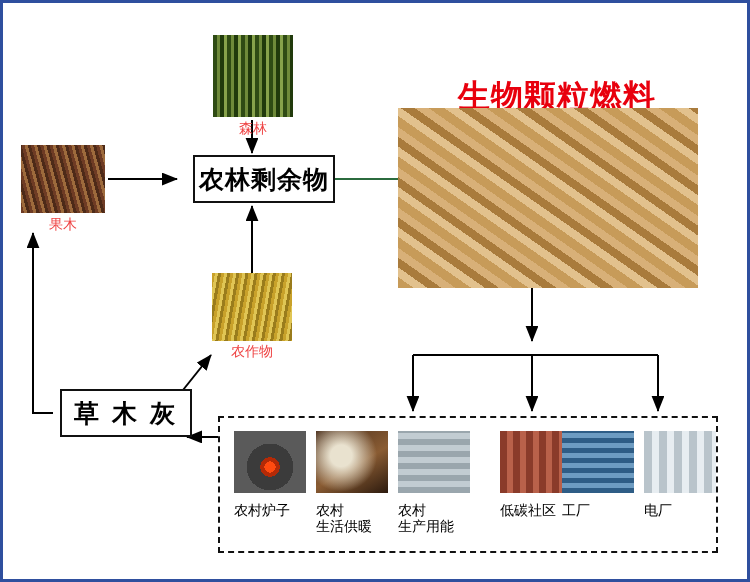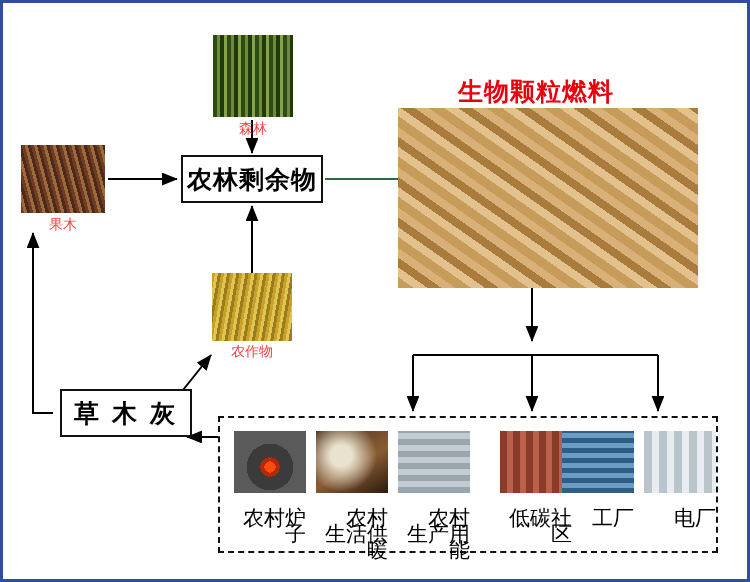--- a/index.html
+++ b/index.html
@@ -100,21 +100,21 @@
   
   .node-box{
     position:absolute;
     box-sizing:border-box;
     border:2px solid #111;
     background:#fff;
     display:flex;align-items:center;justify-content:center;
     color:#000;
   }
   #box-residue{
-    left:178px;top:152px;width:142px;height:48px;
+    left:190px;top:152px;width:142px;height:48px;
     font-size:25px;font-weight:700;letter-spacing:1px;
   }
   #box-ash{
     left:57px;top:386px;width:132px;height:48px;
     font-size:25px;font-weight:700;letter-spacing:3px;
   }
   #uses-box{
     position:absolute;
     left:215px;top:413px;width:500px;height:137px;
     box-sizing:border-box;
@@ -126,41 +126,41 @@
     position:absolute;
     text-align:center;
     font-size:14px;
     color:#ef4444;
     line-height:17px;
     white-space:pre;
   }
   #title-pellet{
     position:absolute;
     left:455px;top:72px;
-    font-size:25px;font-weight:700;
+    font-size:32px;font-weight:700;
     color:#e8000d;
     letter-spacing:1px;
   }
 
   
   .use-cell{
     position:absolute;
     width:72px;
   }
   .use-cell .photo{
     position:relative;
     width:72px;height:62px;
     left:0;top:0;
   }
   .use-label{
-    text-align:right;
-    font-size:21px;
+    text-align:left;
+    font-size:14px;
     line-height:16px;
     color:#000;
-    margin-top:17px;
+    margin-top:9px;
     white-space:pre-line;
   }
 
   svg.arrows{position:absolute;left:0;top:0;width:750px;height:582px;pointer-events:none;}
 </style>
 </head>
 <body>
 
 <div id="canvas">
 

